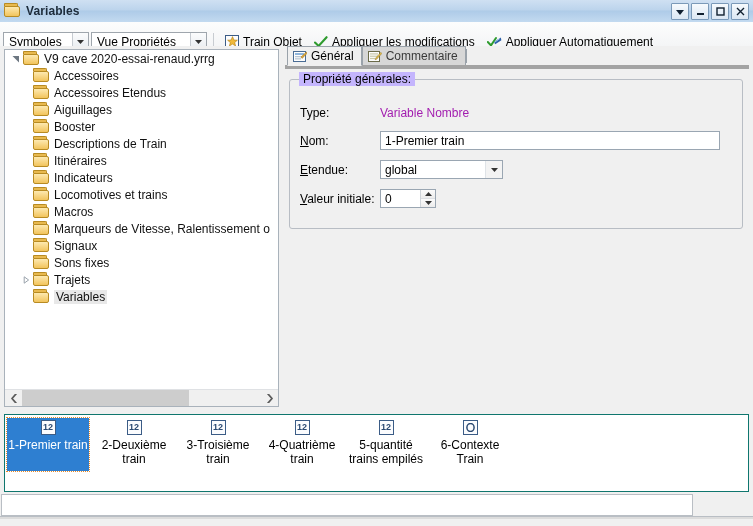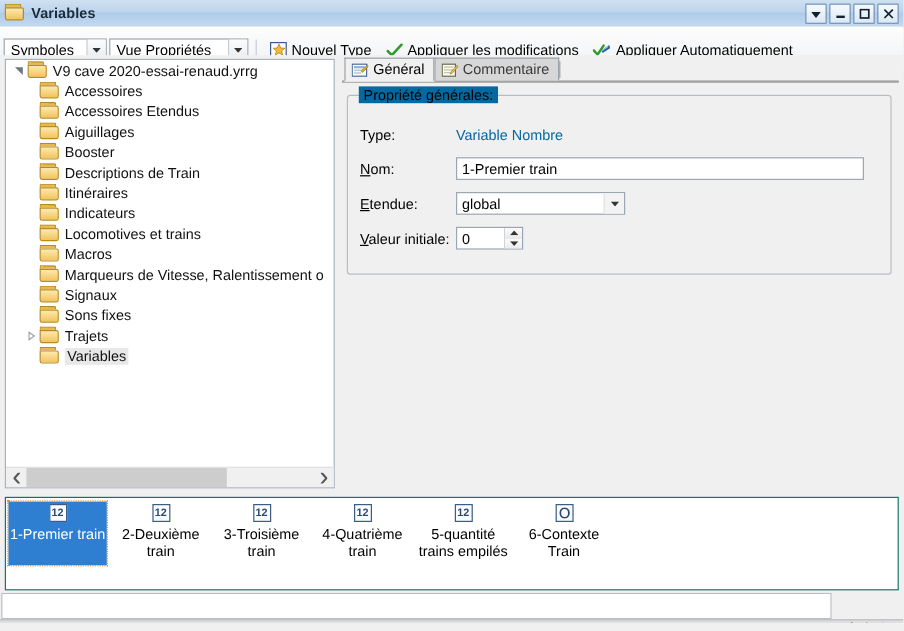--- a/index.html
+++ b/index.html
@@ -87,40 +87,40 @@
   }
   .hsb-btn{width:17px;height:16px;display:flex;align-items:center;justify-content:center;background:#f0f0f0;color:#5a5a5a;font-size:11px;}
   .hsb-track{flex:1;height:16px;background:#f0f0f0;position:relative;}
   .hsb-thumb{position:absolute;left:0;top:0;height:16px;width:70%;background:#cdcdcd;}
 
   
   .prop-panel{
     position:absolute;left:285px;top:3px;right:4px;height:358px;
   }
   .tabstrip{
-    display:flex;align-items:flex-end;height:20px;border-bottom:2px solid #a3a3a3;
+    display:flex;align-items:flex-end;height:20px;border-bottom:4px solid #a3a3a3;
     padding-left:2px;box-sizing:border-box;
   }
   .tab{
     display:flex;align-items:center;gap:4px;height:19px;padding:0 7px 0 5px;font-size:12px;
     background:#d7d7d7;border:1px solid #9aa2aa;border-bottom:none;color:#3a3a3a;box-sizing:border-box;
   }
   .tab.active{background:#f0f0f0;color:#000;position:relative;top:1px;height:20px;border-bottom:1px solid #f0f0f0;}
   .tab .tico{width:14px;height:13px;flex:0 0 auto;}
   .tabtail{flex:1;border-bottom:0;}
   .tabdiv{width:1px;height:14px;background:#9aa2aa;align-self:flex-end;margin-bottom:2px;}
 
   .group{
     position:absolute;left:4px;top:30px;right:6px;height:150px;
     border:1px solid #b8bdc4;border-radius:3px;box-sizing:border-box;
   }
-  .group-title{position:absolute;left:9px;top:-8px;background:#0369a1;padding:0 4px;font-size:12px;}
+  .group-title{position:absolute;left:9px;top:-8px;background:#c4b5fd;padding:0 4px;font-size:12px;}
   .frow{position:absolute;left:0;display:flex;align-items:center;font-size:12px;}
   .flabel{width:90px;padding-left:10px;box-sizing:border-box;}
-  .fstatic{color:#0369a1;}
+  .fstatic{color:#a21caf;}
   .txtinput{
     height:19px;background:#fff;border:1px solid #9aa6b2;box-sizing:border-box;
     display:flex;align-items:center;padding:0 4px;font-size:12px;color:#000;
   }
   .sel-combo{
     height:19px;background:#fff;border:1px solid #9aa6b2;box-sizing:border-box;
     display:flex;align-items:center;font-size:12px;
   }
   .sel-combo .lbl{padding-left:4px;}
   .sel-combo .arrowbox{margin-left:auto;width:16px;height:17px;display:flex;align-items:center;justify-content:center;background:#f3f3f3;border-left:1px solid #dfe3e7;}
@@ -217,21 +217,21 @@
     </div>
 
     <div class="tb-sep"></div>
 
     <div class="tb-item">
       <span class="ico-star">
         <svg width="11" height="11" viewBox="0 0 11 11">
           <path d="M5.5 0.6 L6.9 4 L10.4 4.2 L7.7 6.5 L8.6 10 L5.5 8.1 L2.4 10 L3.3 6.5 L0.6 4.2 L4.1 4 Z" fill="#f0b93a" stroke="#b07d14" stroke-width="0.6"></path>
         </svg>
       </span>
-      <span>Nouvel Type</span>
+      <span>Train Objet</span>
     </div>
 
     <div class="tb-item">
       <span class="ico-check">
         <svg width="14" height="12" viewBox="0 0 14 12">
           <path d="M1 6.5 L4.6 10 L12.6 1.2" stroke="#2e9b2e" stroke-width="2.1" fill="none" stroke-linecap="round"></path>
         </svg>
       </span>
       <span>Appliquer les modifications</span>
     </div>
@@ -400,21 +400,21 @@
           <span class="fstatic">Variable Nombre</span>
         </div>
 
         <div class="frow" style="top:51px;">
           <span class="flabel"><span class="und">N</span>om:</span>
           <span class="txtinput" style="width:340px;">1-Premier train</span>
         </div>
 
         <div class="frow" style="top:80px;">
           <span class="flabel"><span class="und">E</span>tendue:</span>
-          <span class="sel-combo" style="width:141px;">
+          <span class="sel-combo" style="width:123px;">
             <span class="lbl">global</span>
             <span class="arrowbox">
               <svg width="7" height="4" viewBox="0 0 7 4">
                   <path d="M0 0 L7 0 L3.5 4 Z" fill="#333"></path>
                 </svg>
             </span>
           </span>
         </div>
 
         <div class="frow" style="top:109px;">

